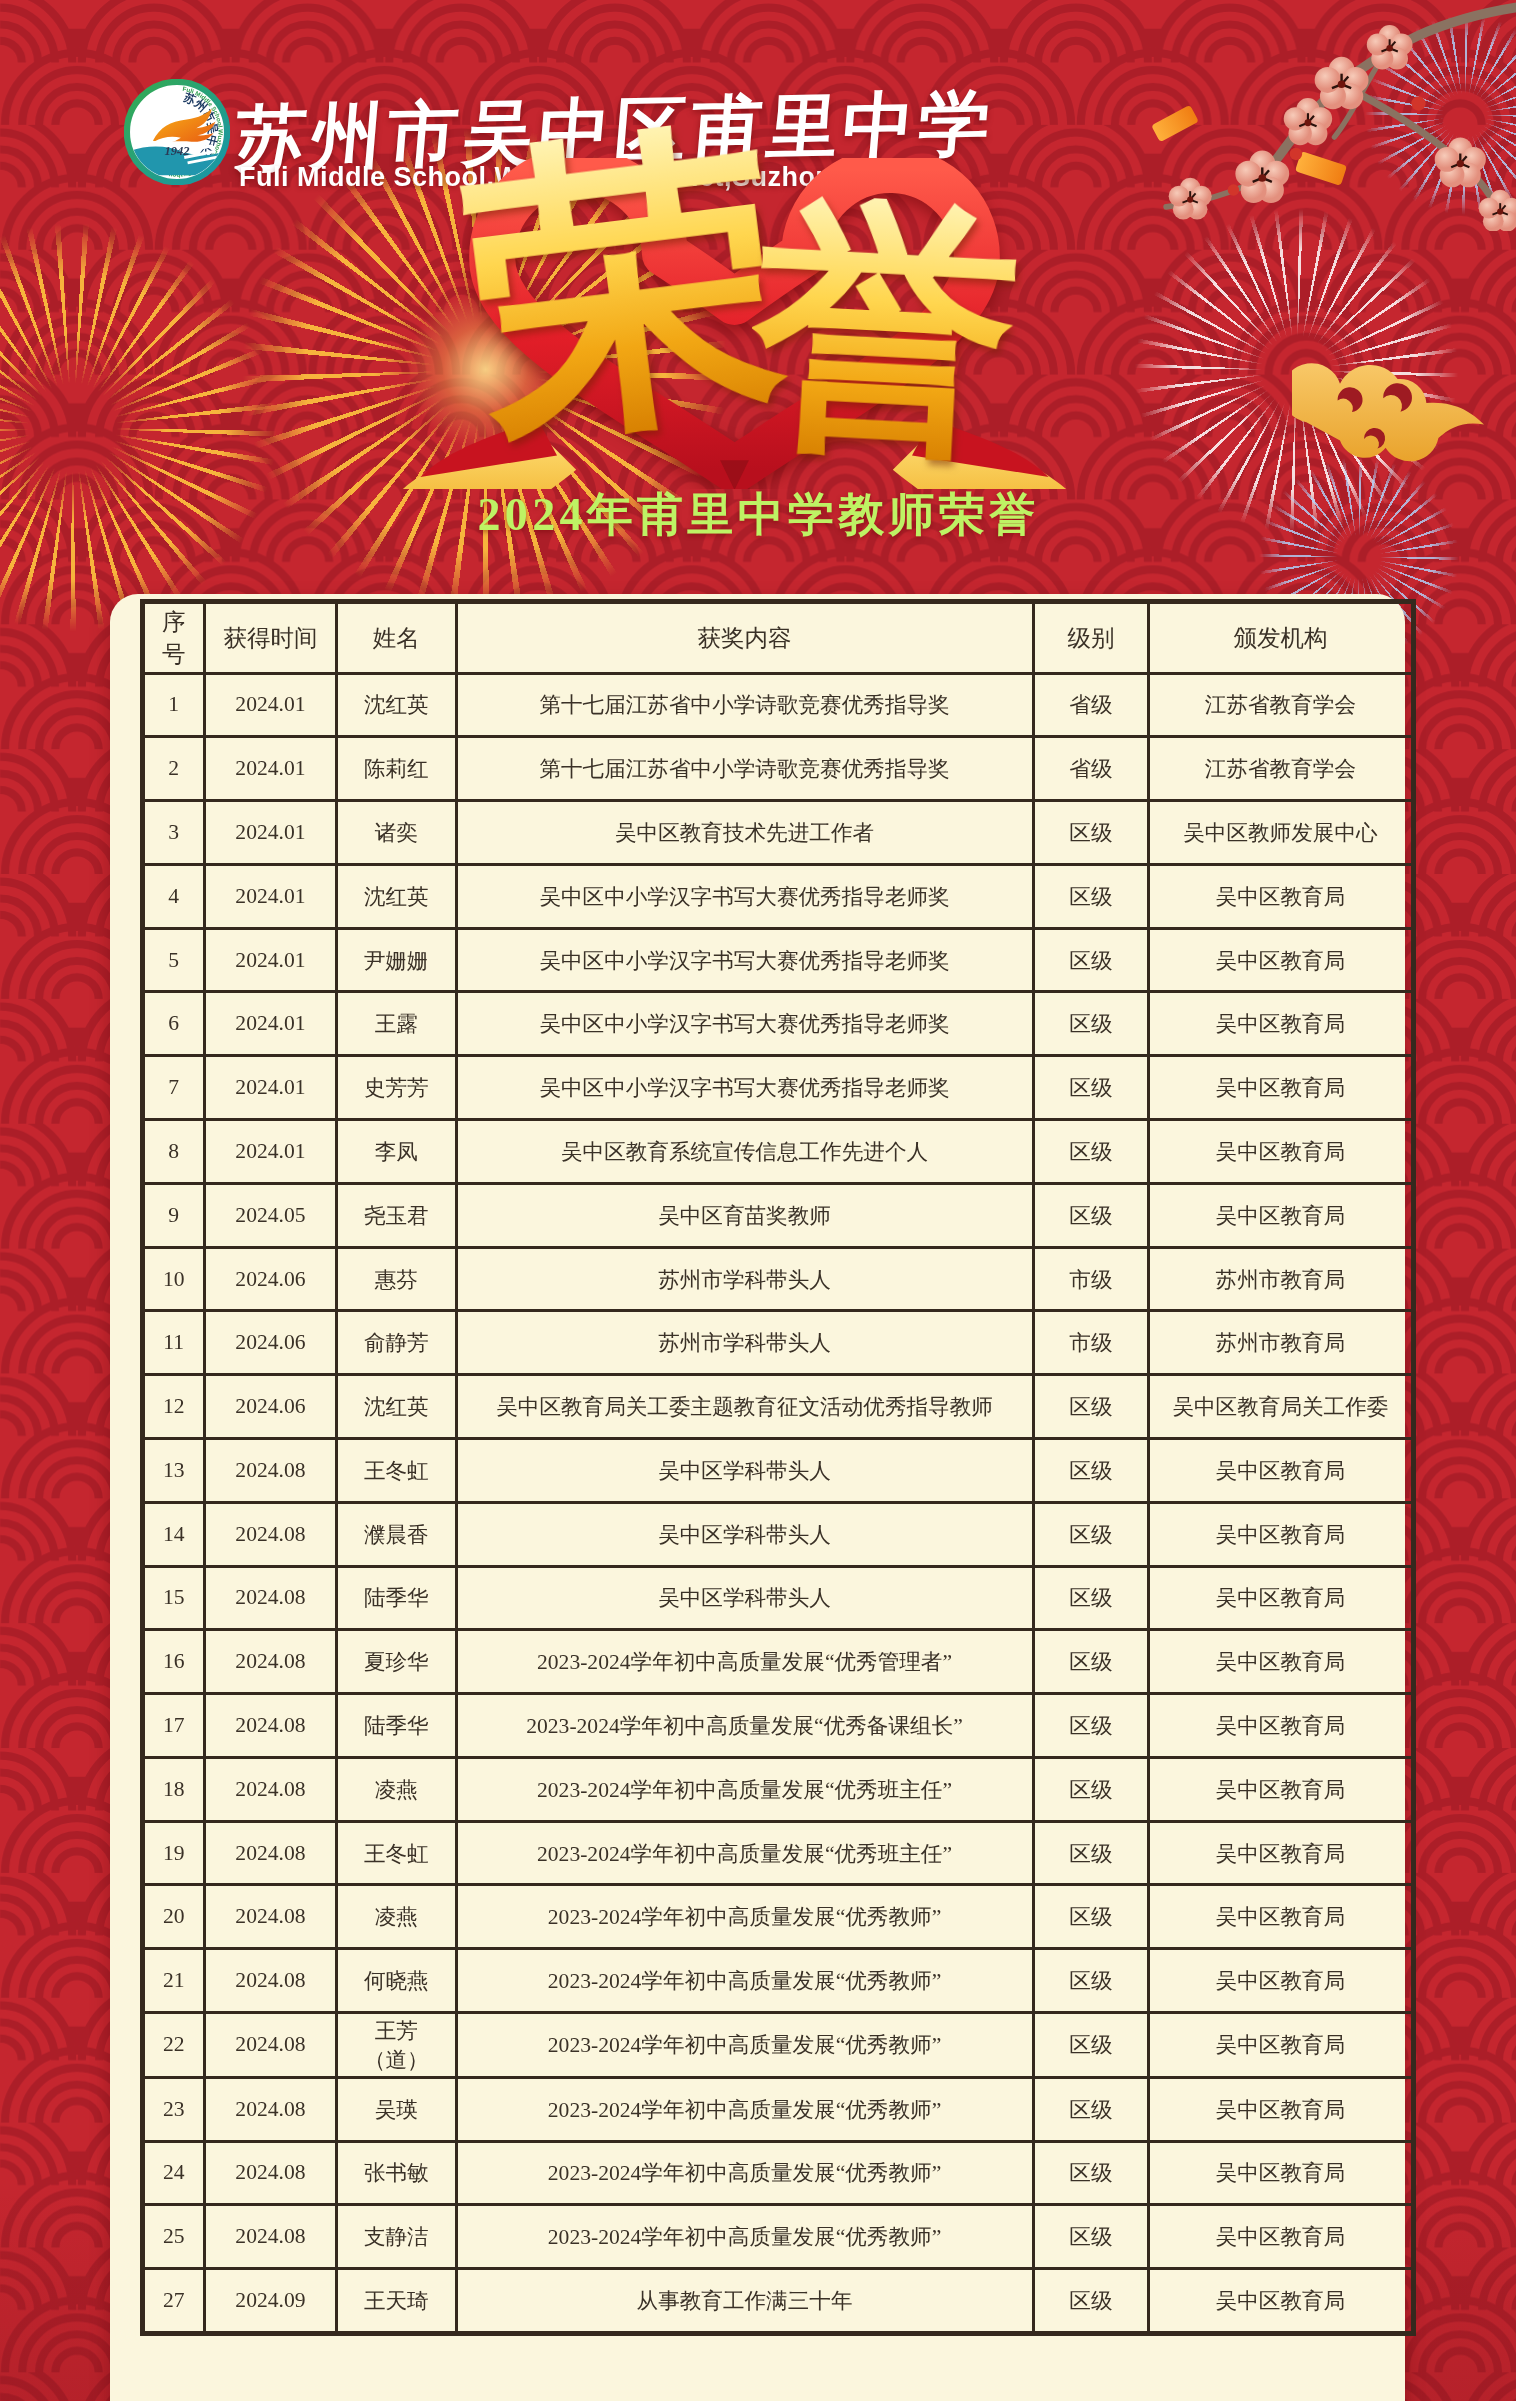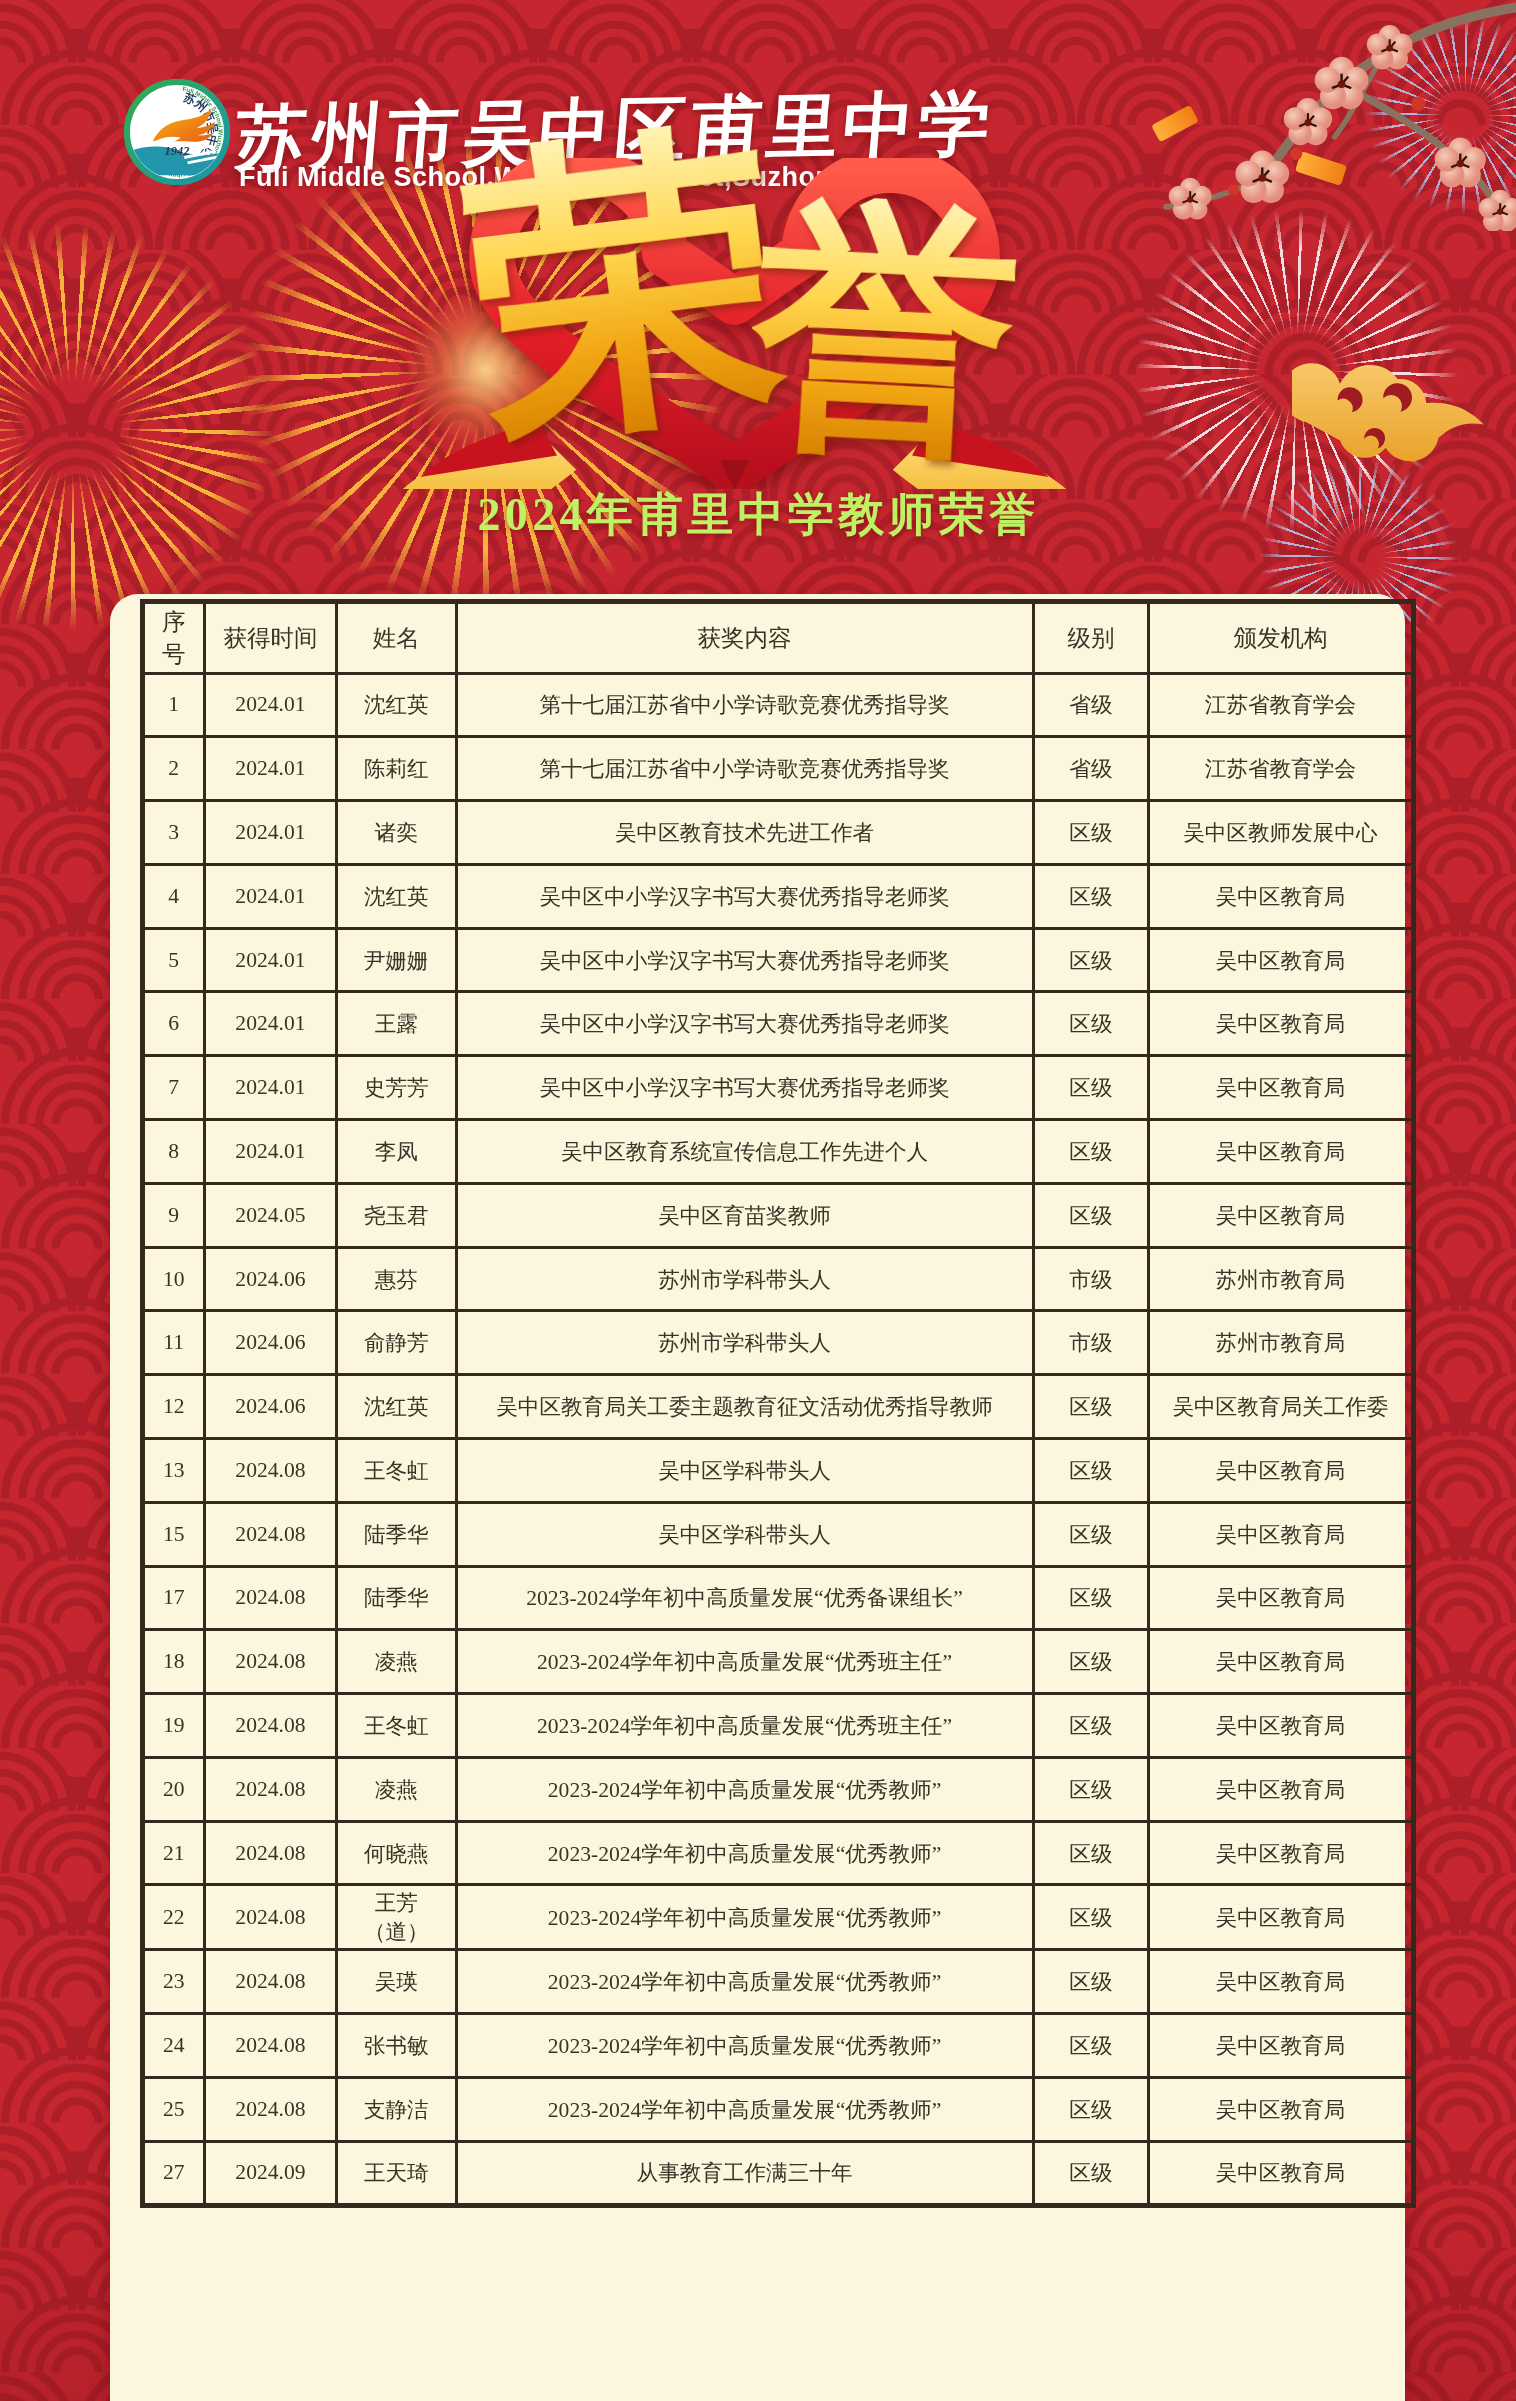--- a/index.html
+++ b/index.html
@@ -321,24 +321,40 @@
         </tr>
         <tr>
           <td class="c0">13</td>
           <td class="c1">2024.08</td>
           <td class="c2">王冬虹</td>
           <td class="c3">吴中区学科带头人</td>
           <td class="c4">区级</td>
           <td class="c5">吴中区教育局</td>
         </tr>
         <tr>
+          <td class="c0">14</td>
+          <td class="c1">2024.08</td>
+          <td class="c2">濮晨香</td>
+          <td class="c3">吴中区学科带头人</td>
+          <td class="c4">区级</td>
+          <td class="c5">吴中区教育局</td>
+        </tr>
+        <tr>
           <td class="c0">15</td>
           <td class="c1">2024.08</td>
           <td class="c2">陆季华</td>
           <td class="c3">吴中区学科带头人</td>
+          <td class="c4">区级</td>
+          <td class="c5">吴中区教育局</td>
+        </tr>
+        <tr>
+          <td class="c0">16</td>
+          <td class="c1">2024.08</td>
+          <td class="c2">夏珍华</td>
+          <td class="c3">2023-2024学年初中高质量发展“优秀管理者”</td>
           <td class="c4">区级</td>
           <td class="c5">吴中区教育局</td>
         </tr>
         <tr>
           <td class="c0">17</td>
           <td class="c1">2024.08</td>
           <td class="c2">陆季华</td>
           <td class="c3">2023-2024学年初中高质量发展“优秀备课组长”</td>
           <td class="c4">区级</td>
           <td class="c5">吴中区教育局</td>

